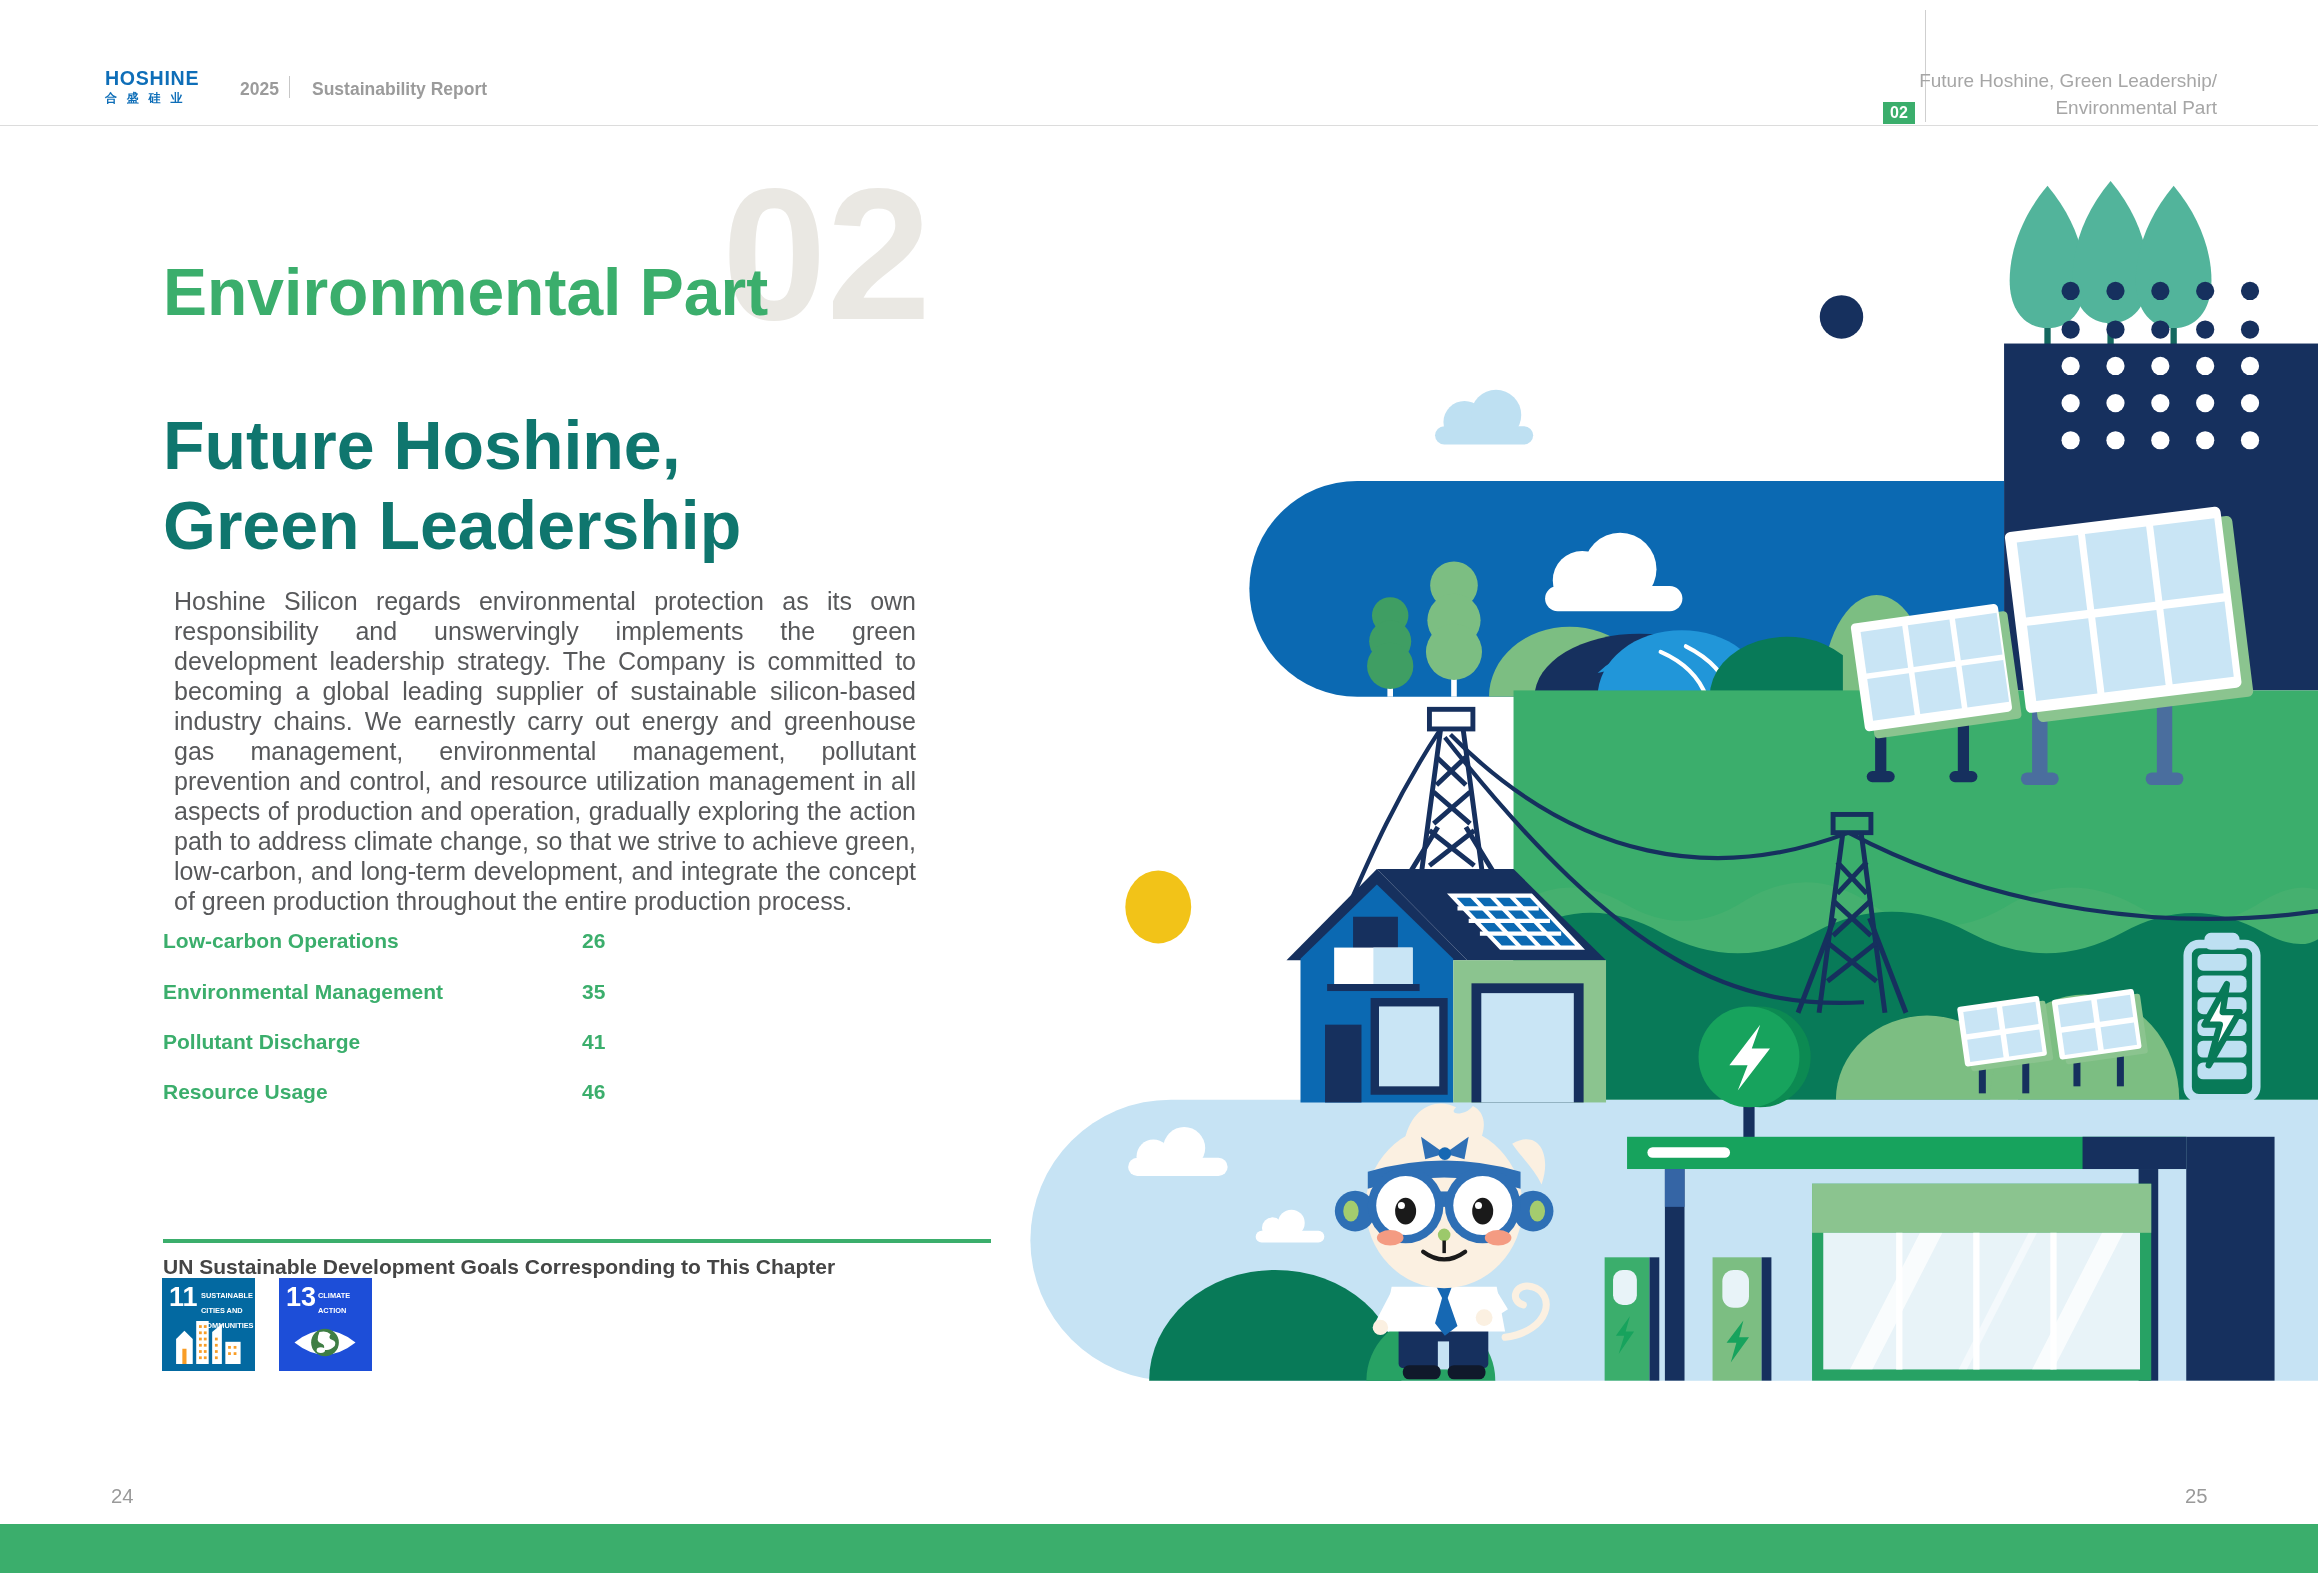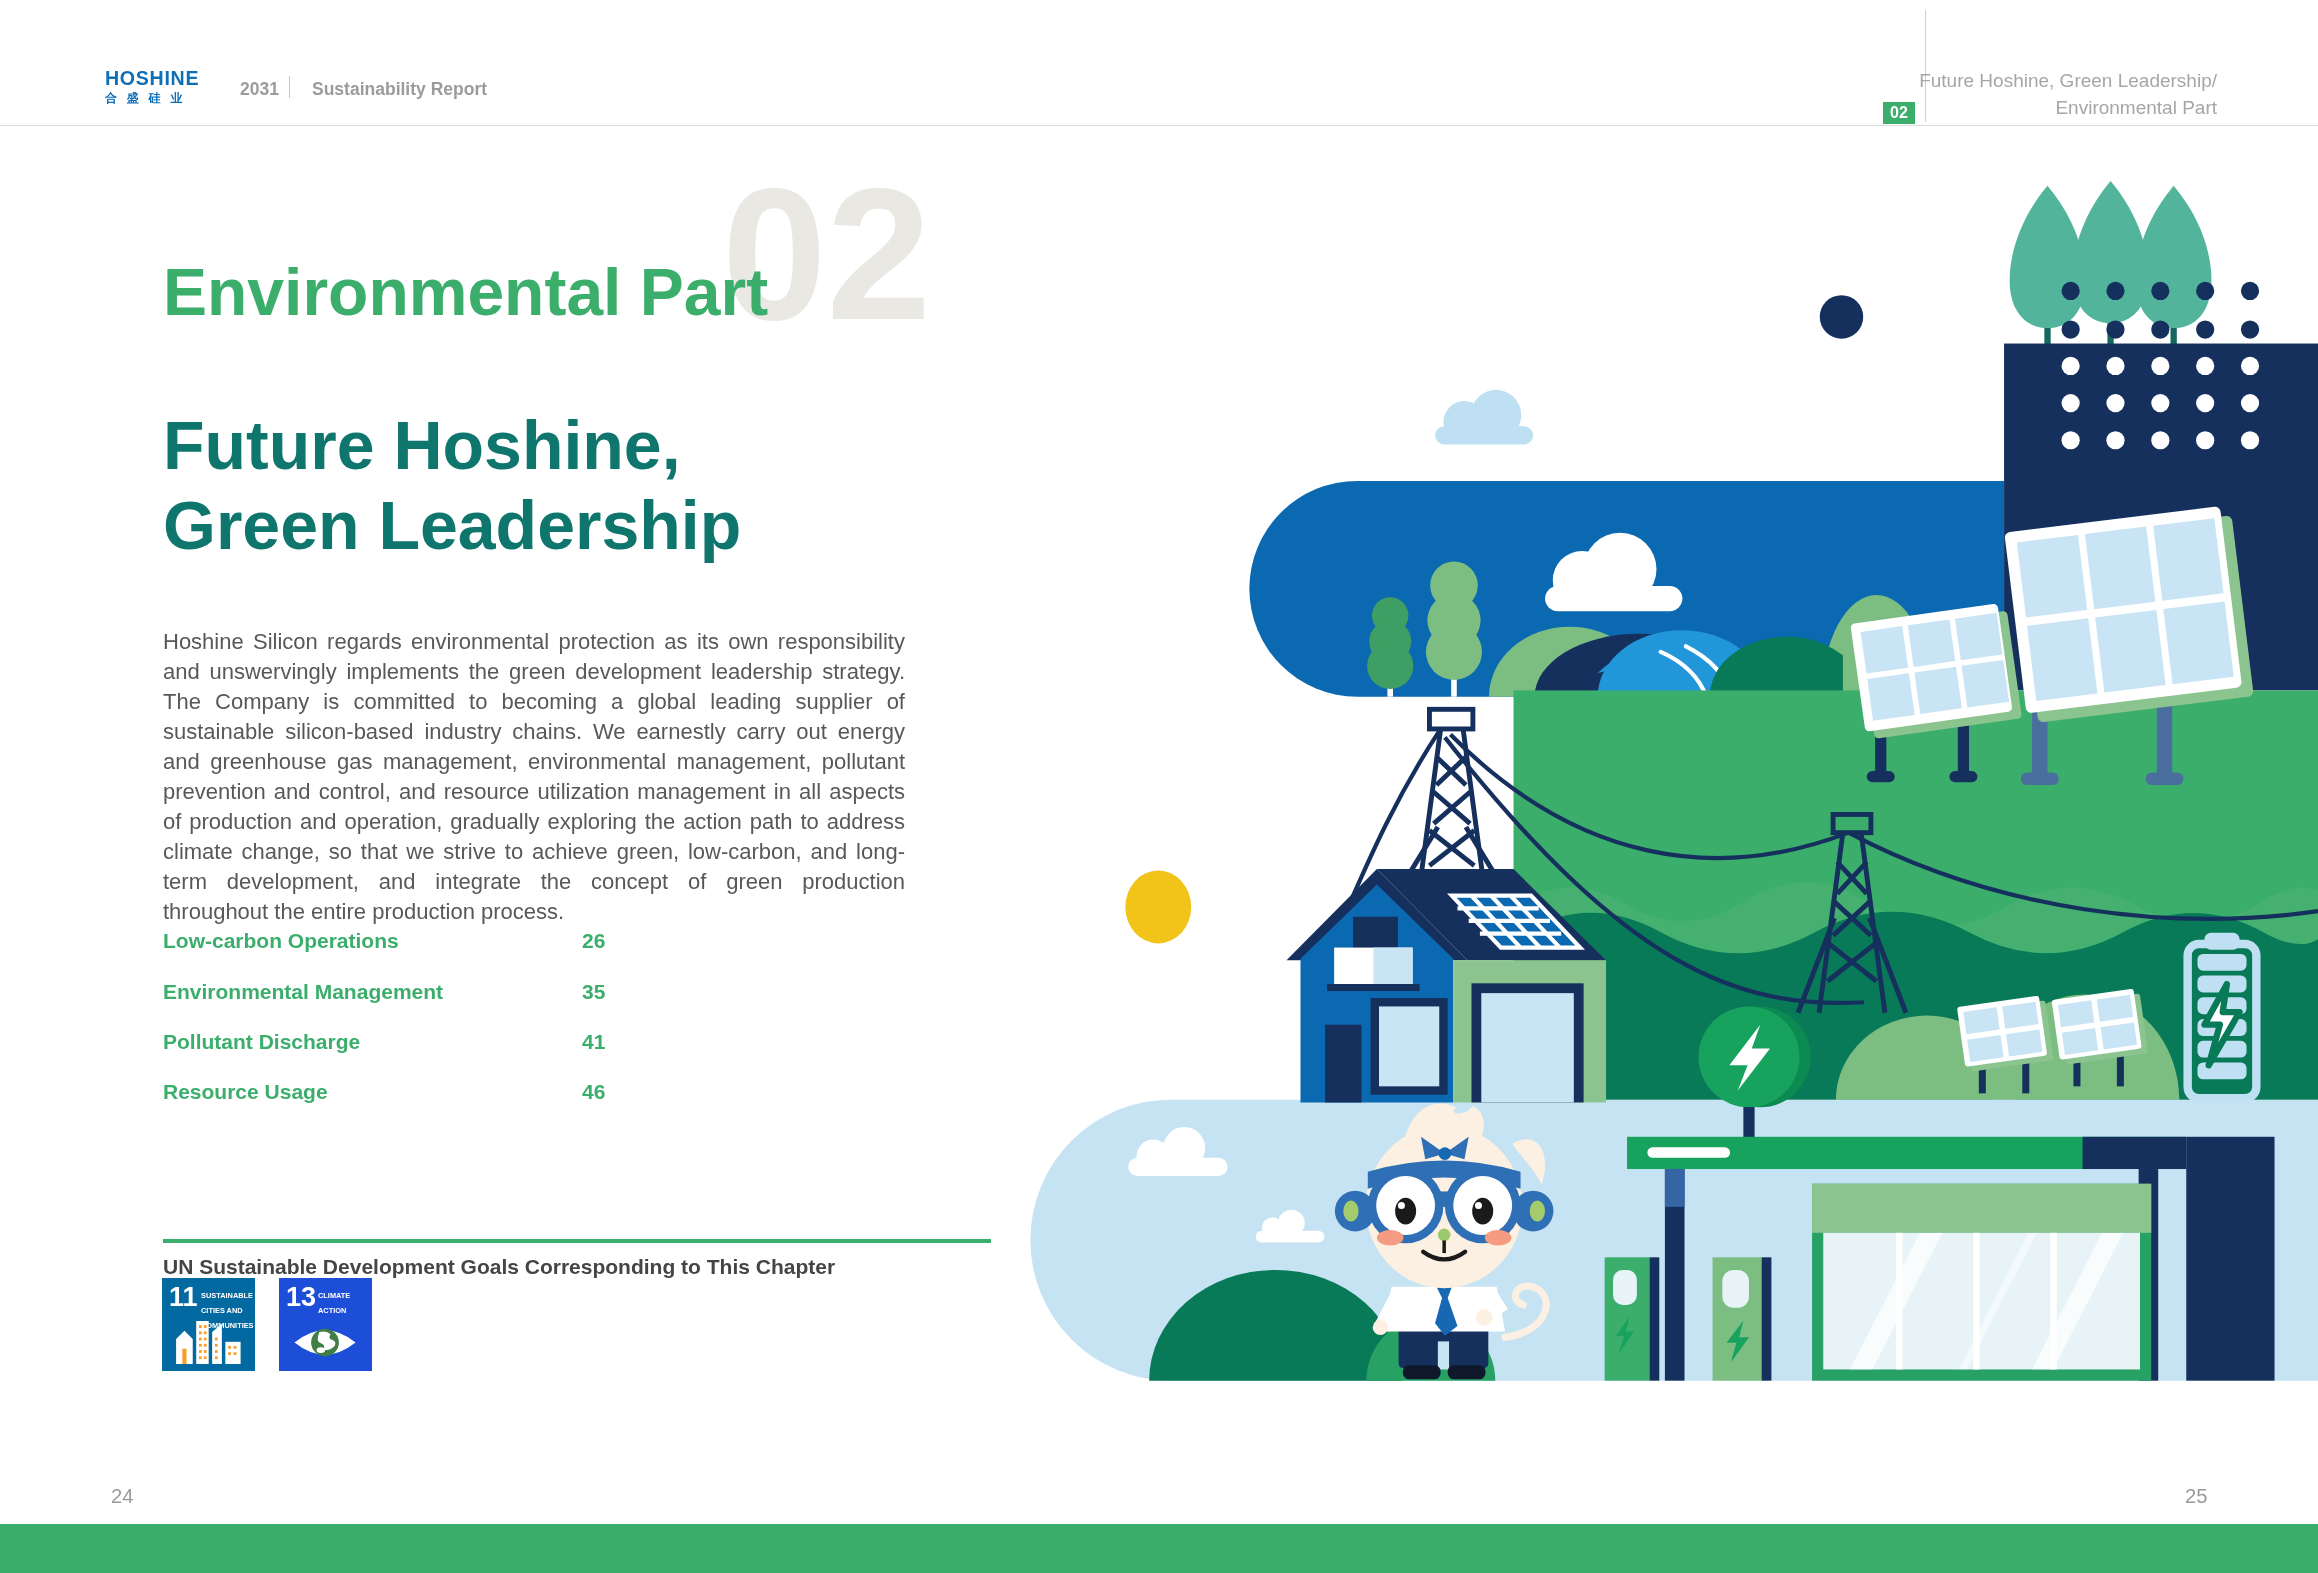--- a/index.html
+++ b/index.html
@@ -18,39 +18,39 @@
   .hdr-report{left:312px;top:79px;font-size:17.5px;font-weight:bold;color:#9B9B9B;text-align:center;}
   .hdr-rule{left:0;top:125px;width:2319px;height:1.4px;background:#DCDCDC;}
   .hdr-right{right:102px;top:67px;width:533px;text-align:right;font-size:19px;line-height:27px;font-weight:normal;color:#A6A6A6;}
   .hdr-vsep{left:1925px;top:9.8px;width:0;height:112px;border-left:1.4px solid #CFCFCF;}
   .hdr-badge{left:1883px;top:102px;width:32px;height:22.4px;background:#3BAE6C;color:#fff;
     font-size:16px;font-weight:bold;display:flex;align-items:center;justify-content:center;}
   
   .watermark{left:722px;top:160px;font-size:188px;font-weight:bold;color:#EAE8E3;line-height:1;z-index:1;}
   .sec-title{left:163px;top:254px;font-size:66px;font-weight:bold;color:#3BAE6C;z-index:2;}
   .headline{left:163px;top:405px;font-size:68px;font-weight:bold;color:#0f766e;line-height:80px;white-space:pre-line;}
-  .body-par{left:163px;top:586px;width:742px;font-size:22px;line-height:30px;color:#57585A;text-align:justify;margin-top:41px;}
+  .body-par{left:174px;top:586px;width:742px;font-size:25px;line-height:30px;color:#57585A;text-align:justify;}
   .toc-row{left:163px;width:491px;height:31px;}
   .toc-label{position:absolute;left:0;top:0;font-size:21px;font-weight:bold;color:#3BAE6C;}
   .toc-page{position:absolute;left:419px;top:0;font-size:21px;font-weight:bold;color:#3BAE6C;}
   .sdg-rule{left:163px;top:1239px;width:828px;height:4.2px;background:#3BAE6C;}
   .sdg-heading{left:163px;top:1255px;font-size:21px;font-weight:bold;color:#454545;}
   .sdg-tile{top:1278px;width:93px;height:93px;color:#fff;}
   .sdg-num{position:absolute;left:7px;top:5.6px;font-size:27px;font-weight:bold;line-height:1;}
   .sdg-label{position:absolute;left:39px;top:9.8px;width:50px;font-size:7.4px;line-height:15px;font-weight:bold;letter-spacing:0;}
   .sdg-icon{position:absolute;left:11.2px;top:43px;}
   .pageno{top:1485px;font-size:20.3px;color:#9A9A9A;}
   .footer-bar{left:0;top:1524px;width:2319px;height:49px;background:#3BAE6C;}
 </style>
 </head>
 <body>
 
 <div class="abs logo-en">HOSHINE</div>
 <div class="abs logo-cn">合盛硅业</div>
-<div class="abs hdr-year">2031</div>
+<div class="abs hdr-year">2025</div>
 <div class="abs hdr-sep"></div>
 <div class="abs hdr-report">Sustainability Report</div>
 <div class="abs hdr-vsep"></div>
 <div class="abs hdr-badge">02</div>
 <div class="abs hdr-right">
   <div>Future Hoshine, Green Leadership/</div>
   <div>Environmental Part</div>
 </div>
 <div class="abs hdr-rule"></div>
 

